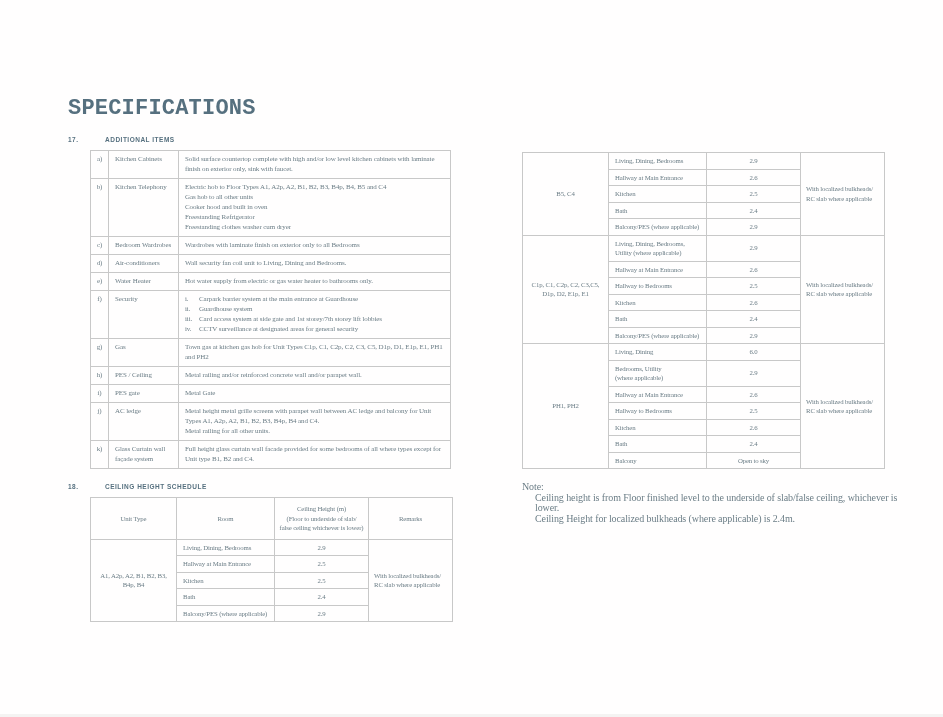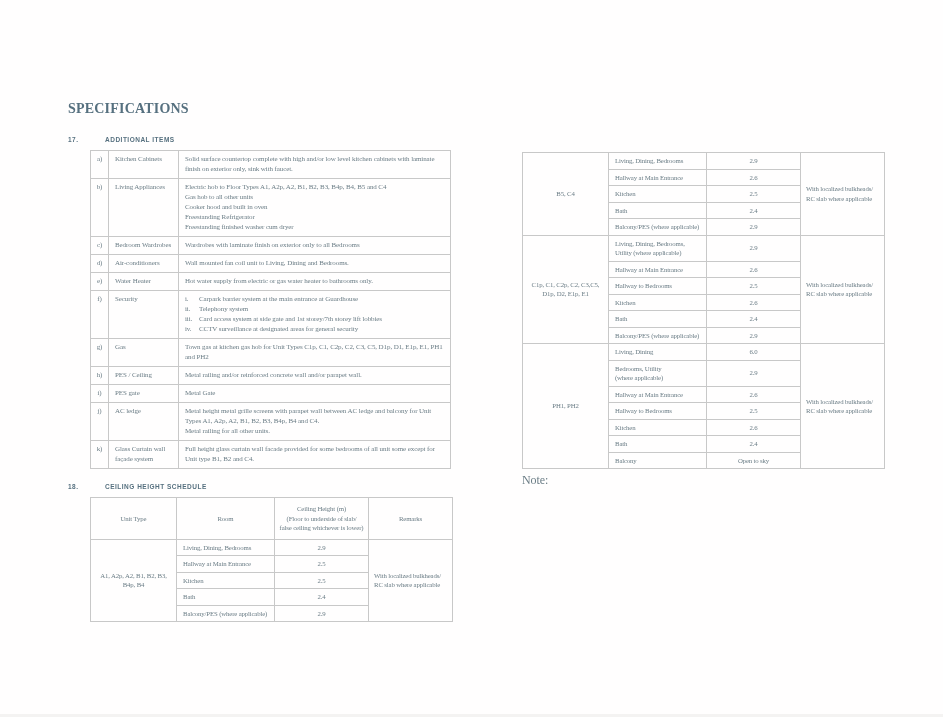--- a/index.html
+++ b/index.html
@@ -5,22 +5,22 @@
   * { box-sizing: border-box; }
   html,body { margin:0; padding:0; background:#ffffff; }
   .page {
     position:relative; width:943px; height:717px; background:#fffefe; overflow:hidden;
     font-family:"Liberation Serif","DejaVu Serif",serif; color:var(--body-text,#6b7d86);
   }
   .left-col { position:absolute; left:68px; top:0; width:400px; }
   .right-col { position:absolute; left:522px; top:152px; width:400px; }
 
   h1.title {
-    margin:95px 0 0 0; font-family:Liberation Serif, serif;
-    font-weight:700; font-size:14px; line-height:27px; letter-spacing:0.2px;
+    margin:95px 0 0 0; font-family:Liberation Mono, monospace;
+    font-weight:700; font-size:22px; line-height:27px; letter-spacing:0.2px;
     color:var(--heading-text,#56707f);
   }
   .sec-head {
     display:flex; margin:13px 0 0 0;
     font-family:"Liberation Sans","DejaVu Sans",sans-serif; font-weight:700;
     font-size:6.5px; line-height:9px; letter-spacing:0.5px; color:var(--heading-text,#56707f);
   }
   .sec-num { width:37px; flex:none; }
 
   table { border-collapse:collapse; table-layout:fixed; }
@@ -43,21 +43,21 @@
     border:1px solid var(--table-border,#c8c8c8);
     font-weight:normal; font-size:6.8px; line-height:9.5px; letter-spacing:-0.15px;
     vertical-align:middle;
   }
   .ceil th { text-align:center; white-space:pre-line; padding:6px 2px; }
   .ceil td.unit { text-align:center; white-space:pre-line; padding:3px 3px; }
   .ceil td.room { text-align:left; white-space:pre-line; padding:3px 6px; }
   .ceil td.hgt  { text-align:center; padding:3px 2px; }
   .ceil td.rem  { text-align:left; white-space:pre-line; padding:3px 5px; }
 
-  .note { margin-top:6px; font-size:12px; line-height:10.5px; letter-spacing:-0.1px; }
+  .note { margin-top:13px; font-size:10px; line-height:10.5px; letter-spacing:-0.1px; }
   .note .nlines { margin-left:13px; }
 
   .scan-edge { position:absolute; left:0; bottom:0; width:943px; height:3px; background:#f4f3f2; }
 </style>
 </head>
 <body>
 
 <div class="page">
 
   <div class="left-col">
@@ -77,61 +77,61 @@
       <tbody>
           <tr>
             <td class="letter">a)</td>
             <td class="itemname">Kitchen Cabinets</td>
             <td class="desc">
               <div class="descline">Solid surface countertop complete with high and/or low level kitchen cabinets with laminate finish on exterior only, sink with faucet.</div>
             </td>
           </tr>
           <tr>
             <td class="letter">b)</td>
-            <td class="itemname">Living Appliances</td>
+            <td class="itemname">Kitchen Telephony</td>
             <td class="desc">
               <div class="descline">Electric hob to Floor Types A1, A2p, A2, B1, B2, B3, B4p, B4, B5 and C4</div>
               <div class="descline">Gas hob to all other units</div>
               <div class="descline">Cooker hood and built in oven</div>
               <div class="descline">Freestanding Refrigerator</div>
-              <div class="descline">Freestanding finished washer cum dryer</div>
+              <div class="descline">Freestanding clothes washer cum dryer</div>
             </td>
           </tr>
           <tr>
             <td class="letter">c)</td>
             <td class="itemname">Bedroom Wardrobes</td>
             <td class="desc">
               <div class="descline">Wardrobes with laminate finish on exterior only to all Bedrooms</div>
             </td>
           </tr>
           <tr>
             <td class="letter">d)</td>
             <td class="itemname">Air-conditioners</td>
             <td class="desc">
-              <div class="descline">Wall mounted fan coil unit to Living, Dining and Bedrooms.</div>
+              <div class="descline">Wall security fan coil unit to Living, Dining and Bedrooms.</div>
             </td>
           </tr>
           <tr>
             <td class="letter">e)</td>
             <td class="itemname">Water Heater</td>
             <td class="desc">
               <div class="descline">Hot water supply from electric or gas water heater to bathrooms only.</div>
             </td>
           </tr>
           <tr>
             <td class="letter">f)</td>
             <td class="itemname">Security</td>
             <td class="desc">
               <div class="numline">
                 <span class="rn">i.</span>
                 <span>Carpark barrier system at the main entrance at Guardhouse</span>
               </div>
               <div class="numline">
                 <span class="rn">ii.</span>
-                <span>Telephony system</span>
+                <span>Guardhouse system</span>
               </div>
               <div class="numline">
                 <span class="rn">iii.</span>
                 <span>Card access system at side gate and 1st storey/7th storey lift lobbies</span>
               </div>
               <div class="numline">
                 <span class="rn">iv.</span>
                 <span>CCTV surveillance at designated areas for general security</span>
               </div>
             </td>
@@ -162,21 +162,21 @@
             <td class="itemname">AC ledge</td>
             <td class="desc">
               <div class="descline">Metal height metal grille screens with parapet wall between AC ledge and balcony for Unit Types A1, A2p, A2, B1, B2, B3, B4p, B4 and C4.</div>
               <div class="descline">Metal railing for all other units.</div>
             </td>
           </tr>
           <tr>
             <td class="letter">k)</td>
             <td class="itemname">Glass Curtain wall façade system</td>
             <td class="desc">
-              <div class="descline">Full height glass curtain wall facade provided for some bedrooms of all unit some except for Unit type B1, B2 and C4.</div>
+              <div class="descline">Full height glass curtain wall facade provided for some bedrooms of all where types except for Unit type B1, B2 and C4.</div>
             </td>
           </tr>
         </tbody>
     </table>
 
     <div class="sec-head">
       <span class="sec-num">18.</span>
       <span class="sec-label">CEILING HEIGHT SCHEDULE</span>
     </div>
 
@@ -318,18 +318,20 @@
           <tr>
             <td class="room">Balcony</td>
             <td class="hgt">Open to sky</td>
           </tr>
         </tbody>
     </table>
 
     <div class="note">
       <div>Note:</div>
       <div class="nlines" id="note-lines">
+          <div class="noteline">Ceiling height is from Floor finished level to the underside of slab/false ceiling, whichever is lower.</div>
+          <div class="noteline">Ceiling Height for localized bulkheads (where applicable) is 2.4m.</div>
         </div>
     </div>
   </div>
 
   <div class="scan-edge"></div>
 </div>
 
 </body></html>

